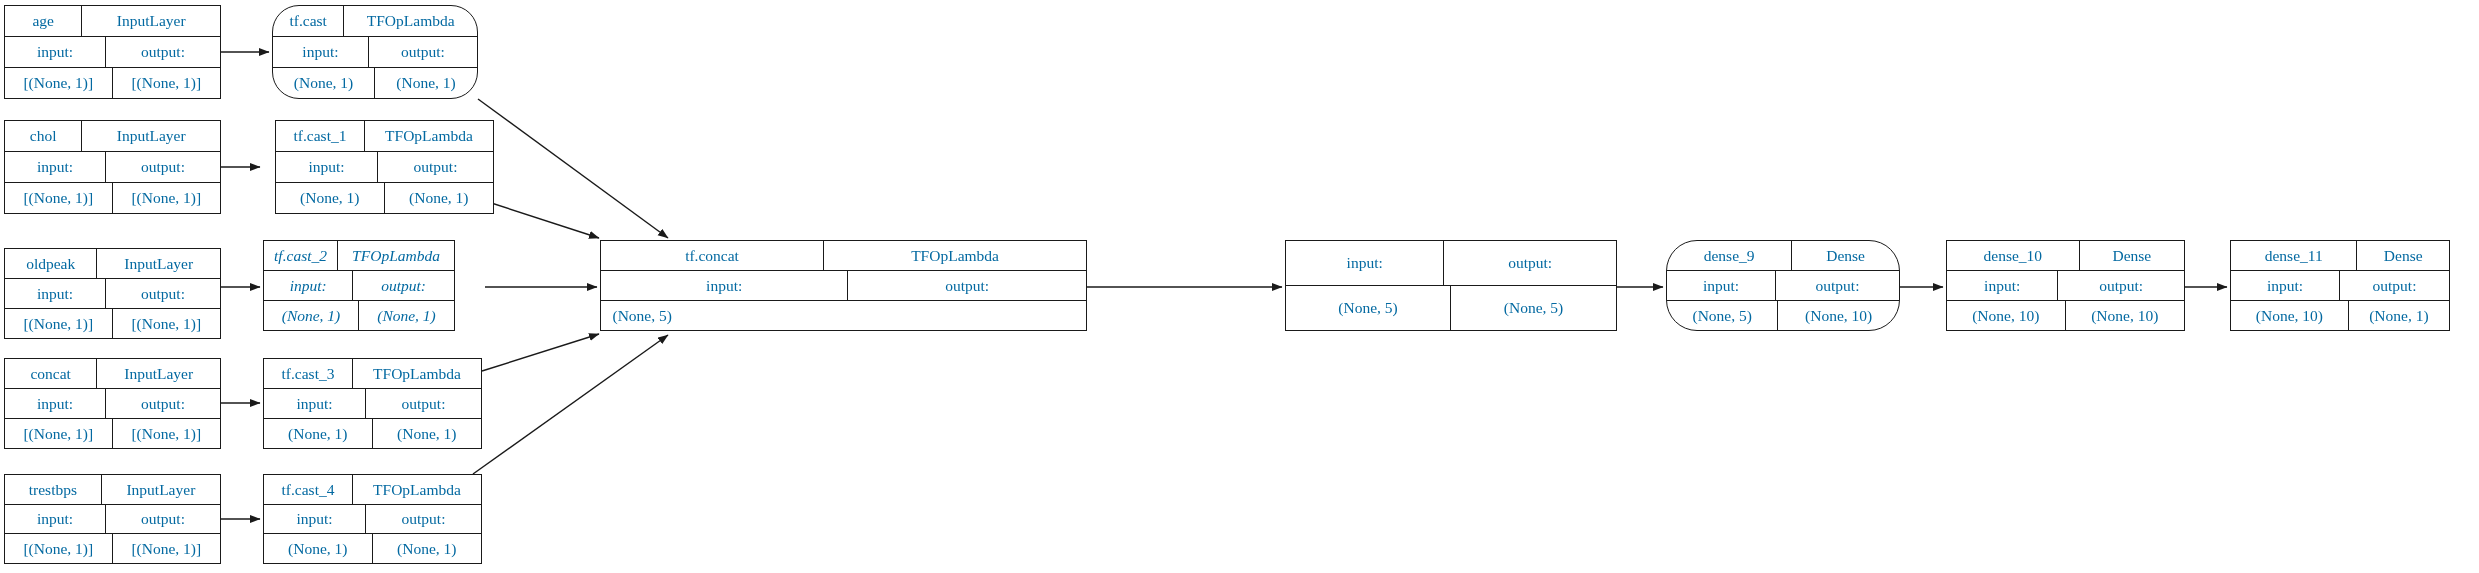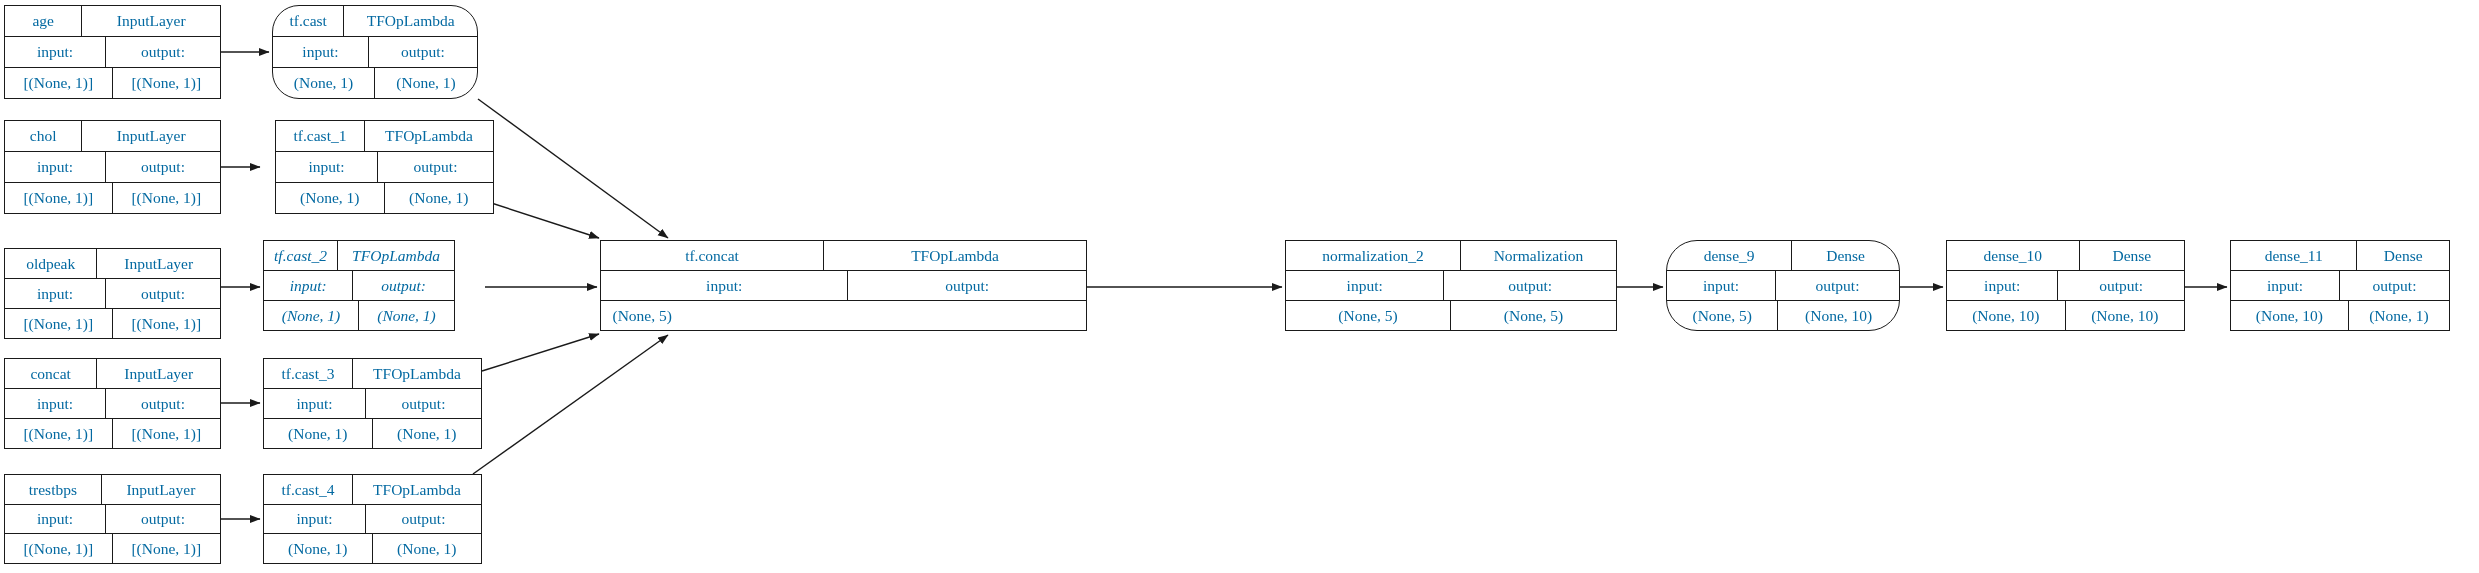--- a/index.html
+++ b/index.html
@@ -230,24 +230,20 @@
         <div class="node-row">
           <div class="cell cell-left" style="width: 51%;">input:</div>
           <div class="cell" style="width: 49%;">output:</div>
         </div>
         <div class="node-row">
           <div class="cell" style="width: 17%;">(None, 5)</div>
         </div>
       </div>
       <div class="node" style="left: 1285px; top: 240px; width: 332px; height: 91px;">
         <div class="node-row">
-          <div class="cell cell-left" style="width: 53%;">normalization_2</div>
-          <div class="cell" style="width: 47%;">Normalization</div>
-        </div>
-        <div class="node-row">
           <div class="cell cell-left" style="width: 48%;">input:</div>
           <div class="cell" style="width: 52%;">output:</div>
         </div>
         <div class="node-row">
           <div class="cell cell-left" style="width: 50%;">(None, 5)</div>
           <div class="cell" style="width: 50%;">(None, 5)</div>
         </div>
       </div>
       <div class="node" style="left: 1666px; top: 240px; width: 234px; height: 91px; border-radius: 31px;">
         <div class="node-row">

